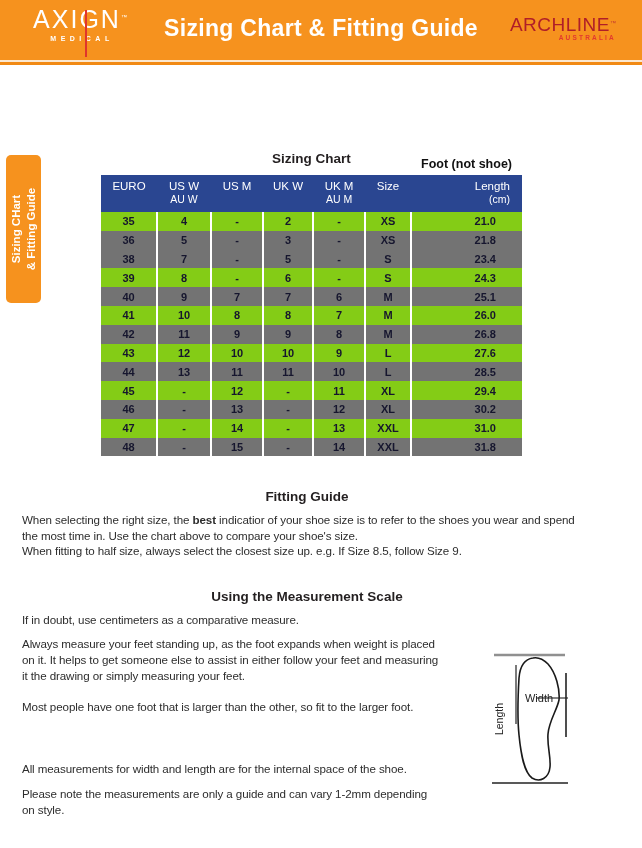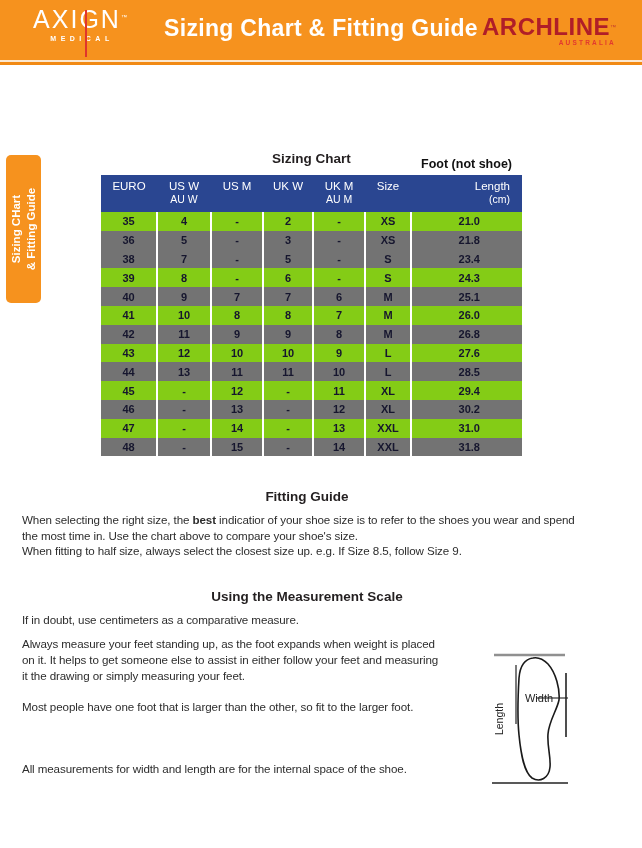--- a/index.html
+++ b/index.html
@@ -17,21 +17,21 @@
   .logo-axign { position:absolute; left:28px; top:7px; width:104px; text-align:center; color:#fff; }
   .axign-name { font-size:25px; font-weight:400; letter-spacing:2px; line-height:1; position:relative; }
   .axign-tm   { font-size:6px; vertical-align:super; letter-spacing:0; }
   .axign-sub  { font-size:7px; font-weight:700; letter-spacing:4.5px; margin-top:3px; padding-left:4px; }
   .axign-needle { position:absolute; left:57px; top:3px; width:2px; height:47px; background:#E0352C; }
 
   .page-title { position:absolute; top:15px; left:0; right:0; text-align:center;
                 color:#fff; font-size:23px; font-weight:700; letter-spacing:0.3px; }
 
   .logo-arch { position:absolute; right:26px; top:15px; text-align:right; line-height:1; }
-  .arch-name { color:#B01E28; font-size:24px; font-weight:700; letter-spacing:0.5px; }
+  .arch-name { color:#B01E28; font-size:19px; font-weight:400; letter-spacing:0.5px; }
   .arch-tm   { font-size:6px; vertical-align:super; color:#C3392F; }
   .arch-sub  { color:#E2392F; font-size:6.5px; font-weight:700; letter-spacing:2.2px; margin-top:1px; }
 
   
   .side-tab { position:absolute; left:6px; top:155px; width:35px; height:148px;
               background:#F6921E; border-radius:5px; }
   .side-tab-text { position:absolute; left:50%; top:50%; width:148px;
                    transform:translate(-50%,-50%) rotate(-90deg);
                    text-align:center; color:#fff; font-weight:700;
                    font-size:11.5px; line-height:1.3; white-space:pre-line; }
@@ -43,21 +43,21 @@
                  font-size:12.5px; font-weight:700; color:#111; }
 
   table.sizing { position:absolute; left:101px; top:175px; width:421px;
                  border-collapse:collapse; table-layout:fixed; }
   table.sizing th { background:#2A4691; color:#fff; font-size:11.5px; font-weight:400;
                     vertical-align:top; padding:4px 0 0 0; height:33px; text-align:center; line-height:1.25; }
   table.sizing th .l2 { font-size:10.5px; }
   table.sizing th:last-child { text-align:right; padding-right:12px; }
   table.sizing td { height:18.8px; padding:0; text-align:center; font-size:11px; font-weight:700;
                     color:#16162e; border-right:2px solid #fff; }
-  table.sizing td:last-child { border-right:none; text-align:right; padding-right:42px; }
+  table.sizing td:last-child { border-right:none; text-align:right; padding-right:26px; }
   tr.row-blue td { background:#84cc16; }
   tr.row-lav  td { background:#737373; }
 
   
   .sec-title { position:absolute; left:22px; width:570px; text-align:center;
                font-size:13.5px; font-weight:700; color:#231f20; }
   .para { position:absolute; left:22px; width:612px; font-size:11.6px; color:#2d2d2d;
           line-height:1.4; letter-spacing:-0.1px; white-space:pre-line; }
   #fitting-title { top:489px; }
   #fit-p1  { top:512px; }
@@ -264,20 +264,22 @@
   <div class="para" id="fit-p1"><span>When selecting the right size, the </span><span class="b">best</span><span> indicatior of your shoe size is to refer to the shoes you wear and spend</span><br><span>the most time in. Use the chart above to compare your shoe's size.</span></div>
   <div class="para" id="fit-p2">When fitting to half size, always select the closest size up. e.g. If Size 8.5, follow Size 9.</div>
 
   <div class="sec-title" id="measure-title">Using the Measurement Scale</div>
   <div class="para" id="m-p1">If in doubt, use centimeters as a comparative measure.</div>
   <div class="para" id="m-p2">Always measure your feet standing up, as the foot expands when weight is placed
 on it. It helps to get someone else to assist in either follow your feet and measuring
 it the drawing or simply measuring your feet.</div>
   <div class="para" id="m-p3">Most people have one foot that is larger than the other, so fit to the larger foot.</div>
   <div class="para" id="m-p4">All measurements for width and length are for the internal space of the shoe.</div>
+  <div class="para" id="m-p5">Please note the measurements are only a guide and can vary 1-2mm depending
+on style.</div>
 
   <svg class="foot-svg" width="152" height="152" viewBox="0 0 152 152">
     <line x1="5" y1="10" x2="76" y2="10" stroke="#909090" stroke-width="2.6"></line>
     <path d="M44,13 C36,14 31,21 30,33 C29,50 28,70 30,90 C32,110 35,127 43,133
              C51,138 60,133 61,122 C62,112 58,101 59,89 C60,76 68,65 70,55
              C71,44 67,28 59,19 C54,14 49,12 44,13 Z" fill="none" stroke="#1a1a1a" stroke-width="1.6"></path>
     <line x1="27" y1="20" x2="27" y2="79" stroke="#222" stroke-width="1.2"></line>
     <line x1="77" y1="28" x2="77" y2="92" stroke="#222" stroke-width="1.6"></line>
     <line x1="48" y1="53" x2="79" y2="53" stroke="#222" stroke-width="1.1"></line>
     <text x="50" y="57" text-anchor="middle" font-size="11" fill="#222">Width</text>

